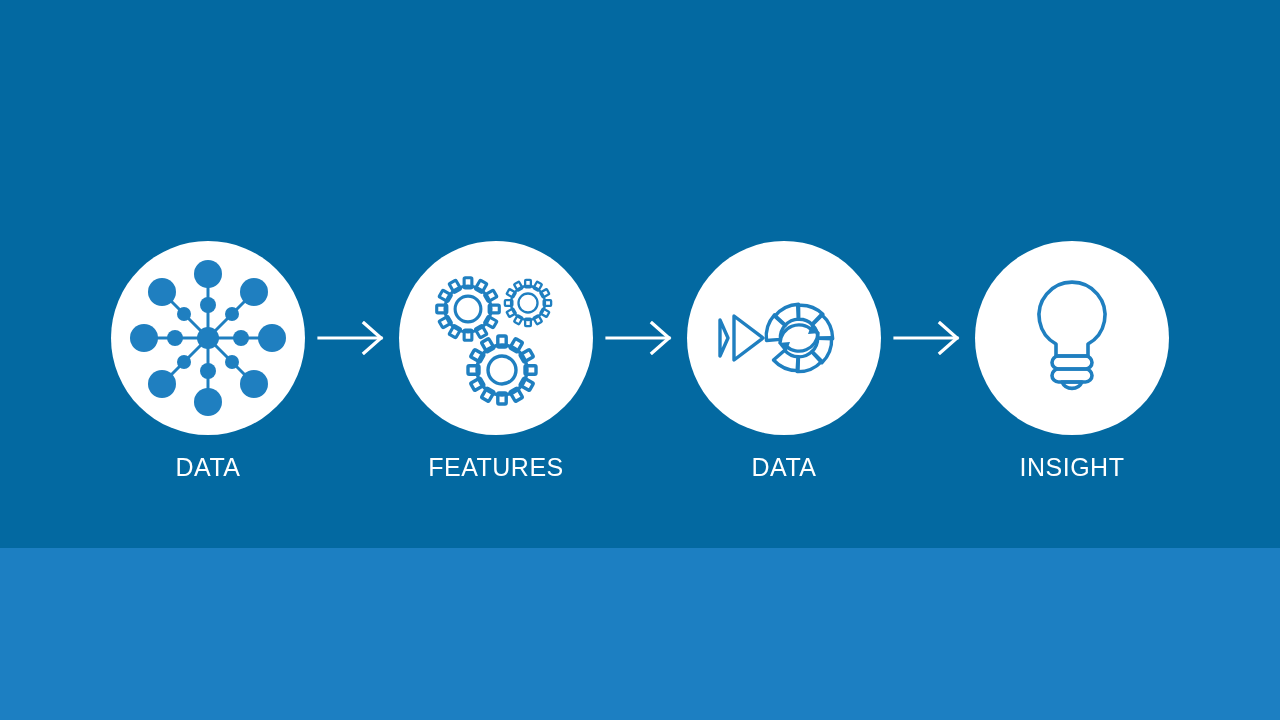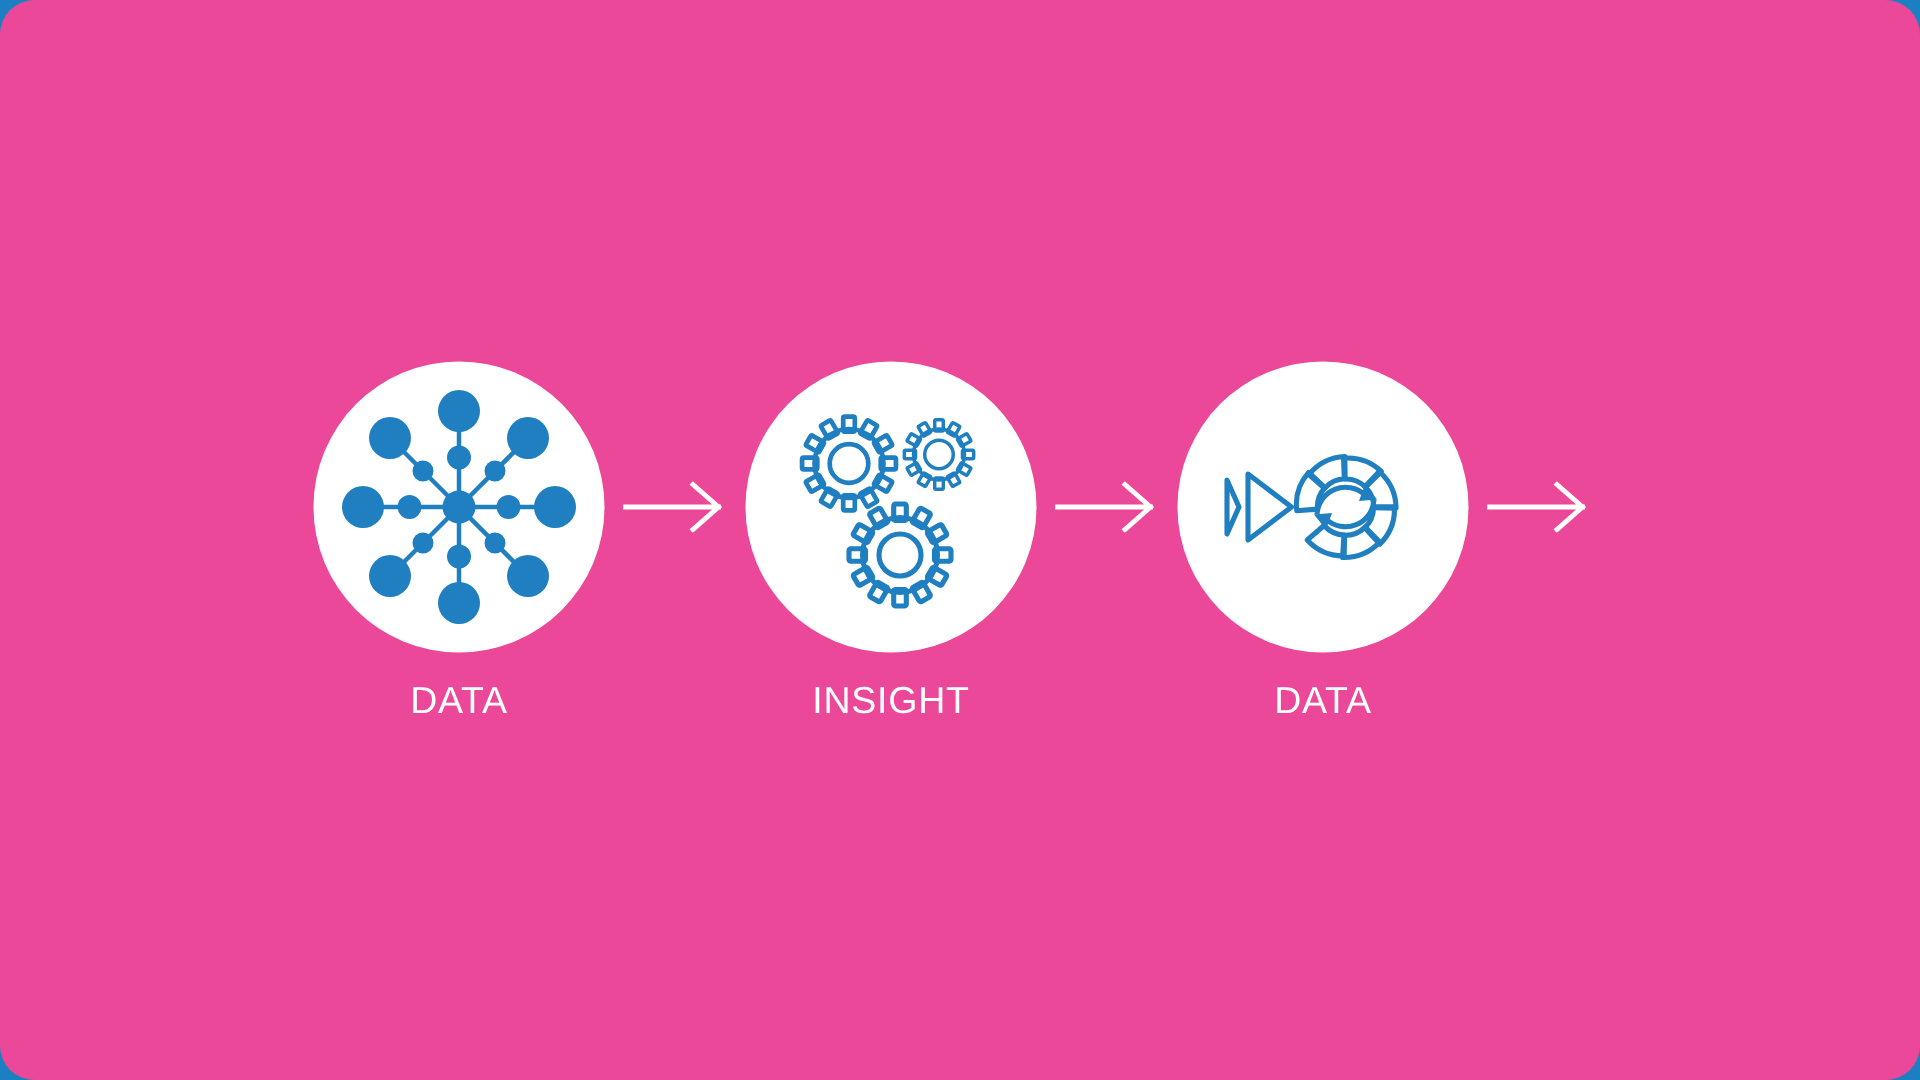--- a/index.html
+++ b/index.html
@@ -9,23 +9,22 @@
   body {
     width: 1280px;
     height: 720px;
     background: #1c7fc2;
     font-family: "Liberation Sans", sans-serif;
     overflow: hidden;
   }
   .canvas {
     position: relative;
     width: 1280px;
-    height: 720px;
-    background: #ec4899;
-    border-radius: 23px;
+    height: 548px;
+    background: #0369a1;
   }
   .flow {
     position: absolute;
     left: 0;
     top: 0;
     width: 1280px;
     height: 720px;
     display: flex;
     flex-direction: row;
     align-items: center;
@@ -160,21 +159,21 @@
           <g fill="none" stroke="#1f7fc0" stroke-width="3.4">
 
             <use href="#gear-unit" transform="translate(52,51) scale(0.92)"></use>
 
             <use href="#gear-unit" transform="translate(112,45) scale(0.68)"></use>
 
             <use href="#gear-unit" transform="translate(86,112) scale(1.0)"></use>
           </g>
         </svg>
       </div>
-      <div class="stage-label">INSIGHT</div>
+      <div class="stage-label">FEATURES</div>
     </div>
 
     <div class="connector">
       <svg width="70" height="34" viewBox="0 0 70 34">
         <g stroke="#ffffff" stroke-width="3.2" fill="none" stroke-linecap="square" stroke-linejoin="miter">
           <line x1="2" y1="17" x2="64" y2="17"></line>
           <polyline points="47,2 64,17 47,32"></polyline>
         </g>
       </svg>
     </div>
@@ -231,15 +230,35 @@
 
     <div class="connector">
       <svg width="70" height="34" viewBox="0 0 70 34">
         <g stroke="#ffffff" stroke-width="3.2" fill="none" stroke-linecap="square" stroke-linejoin="miter">
           <line x1="2" y1="17" x2="64" y2="17"></line>
           <polyline points="47,2 64,17 47,32"></polyline>
         </g>
       </svg>
     </div>
 
+    <div class="stage">
+      <div class="disc">
+        <svg width="160" height="160" viewBox="0 0 160 160">
+          <g fill="none" stroke="#1f7fc0" stroke-width="3.6" stroke-linejoin="round" stroke-linecap="round">
+
+            <path d="M 64,98
+                     L 64,86
+                     A 33,33 0 1 1 96,86
+                     L 96,98 Z"></path>
+
+            <rect x="60" y="98" width="40" height="13" rx="6.5"></rect>
+
+            <rect x="60" y="111" width="40" height="13" rx="6.5"></rect>
+
+            <path d="M 70,124 L 90,124 A 11,11 0 0 1 70,124 Z"></path>
+          </g>
+        </svg>
+      </div>
+      <div class="stage-label">INSIGHT</div>
+    </div>
 
   </div>
 </div>
 
 </body></html>

